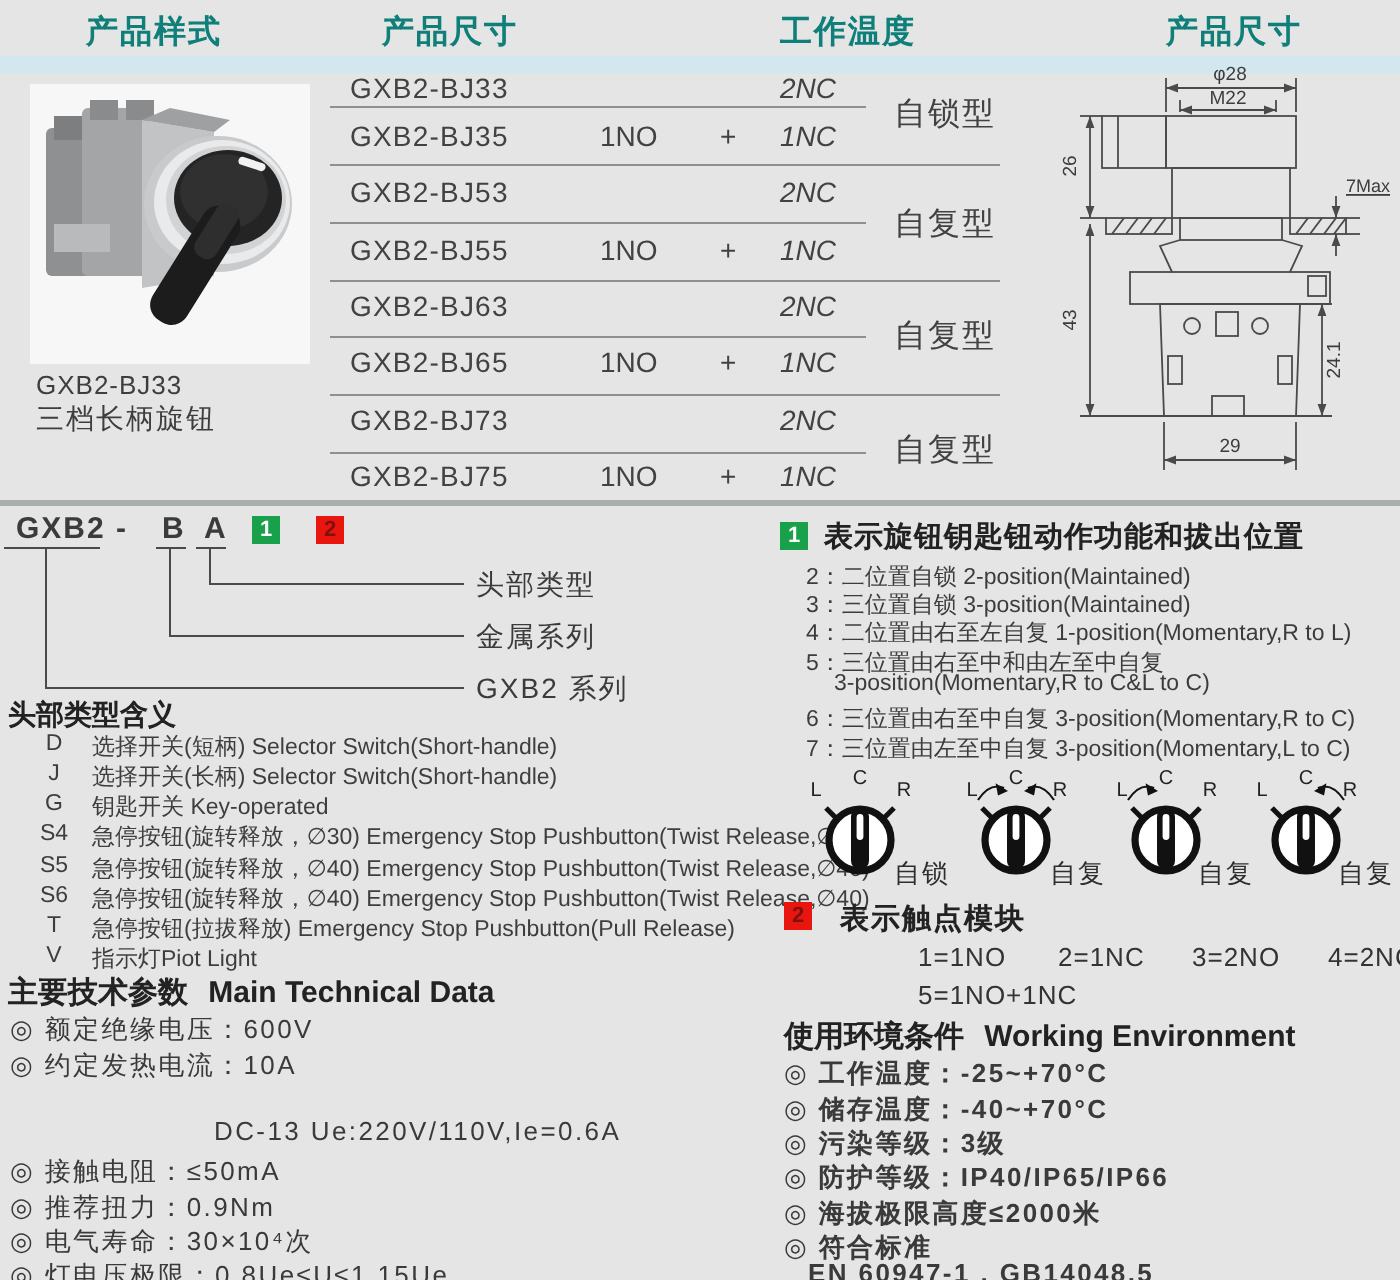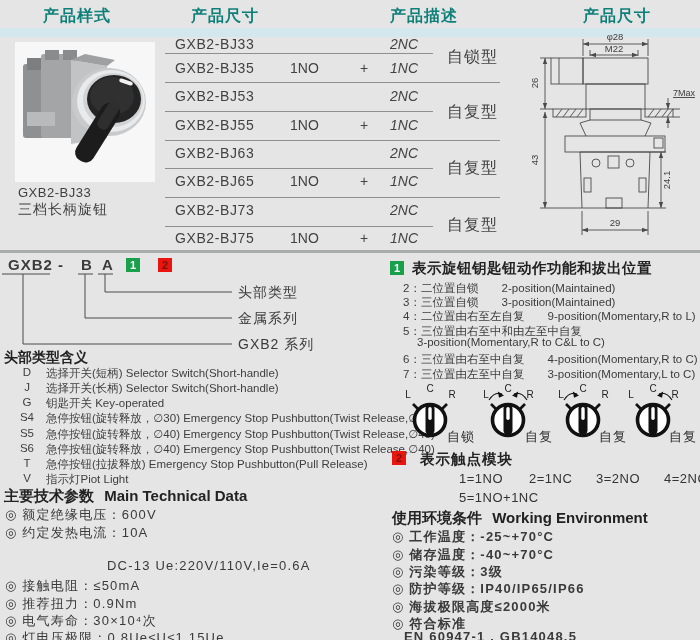--- a/index.html
+++ b/index.html
@@ -12,21 +12,21 @@
   .abs { position:absolute; }
   .hdr-strip { position:absolute; left:0; top:28px; width:700px; height:9px; background:#d3e8ee; }
   .hdr-label { position:absolute; top:6px; transform:translateX(-50%);
     font-size:16px; font-weight:bold; color:#0f7f7a; letter-spacing:1px; white-space:nowrap; }
   .divider { position:absolute; left:0; top:250px; width:700px; height:3px; background:#a9adac; }
 
   
   .t-line { position:absolute; height:1px; background:#8f8f8f; }
   .t-row  { position:absolute; left:0; width:520px; height:18px; font-size:14px; color:#424242; }
   .t-model { position:absolute; left:175px; letter-spacing:0.6px; }
-  .t-no    { position:absolute; left:290px; }
+  .t-no    { position:absolute; left:300px; }
   .t-plus  { position:absolute; left:360px; }
   .t-nc    { position:absolute; left:390px;font-style:italic; }
   .t-type  { position:absolute; left:447px; font-size:16px; color:#424242; letter-spacing:1px; }
 
   .photo-caption1 { position:absolute; left:18px; top:185px; font-size:13px; letter-spacing:0.5px; color:#3e3e3e; }
   .photo-caption2 { position:absolute; left:18px; top:201px; font-size:14px; letter-spacing:1px; color:#3e3e3e; }
 
   
   .code-part { position:absolute; top:256px; font-size:15px; font-weight:bold; color:#3b3b3b; letter-spacing:1px; }
   .badge { position:absolute; width:14px; height:14px; font-size:11px; font-weight:bold;
@@ -37,36 +37,36 @@
 
   .sec-title { position:absolute; font-weight:bold; color:#222; }
   .ht-row { position:absolute; left:0; width:380px; height:15px; font-size:11.5px; color:#3e3e3e; white-space:nowrap; }
   .ht-code { position:absolute; left:14px; width:26px; text-align:center; }
   .ht-desc { position:absolute; left:46px; }
 
   .spec-item { position:absolute; left:5px; font-size:13px; color:#3a3a3a; letter-spacing:1.2px; white-space:nowrap; }
   .env-item  { position:absolute; left:392px; font-size:13px; color:#3a3a3a; letter-spacing:1.2px; white-space:nowrap;font-weight:bold; }
 
   .pos-item { position:absolute; left:403px; font-size:11.5px; color:#3c3c3c; white-space:nowrap; }
-  .pos-en { margin-left:20px; color:#3c3c3c; }
+  .pos-en { margin-left:0; color:#3c3c3c; }
 
   .knob-caption { position:absolute; font-size:13px; color:#2e2e2e; letter-spacing:1px; }
   .cm-cell { position:absolute; font-size:13px; letter-spacing:0.5px; color:#333;margin-left:38px; }
 
   svg text { font-family:"Liberation Sans","DejaVu Sans",sans-serif; }
 </style>
 </head>
 <body>
 
 <div class="page">
 
   <div class="hdr-strip"></div>
   <div class="hdr-label" style="left:77px">产品样式</div>
   <div class="hdr-label" style="left:225px">产品尺寸</div>
-  <div class="hdr-label" style="left:424px">产品描述</div>
+  <div class="hdr-label" style="left:424px">工作温度</div>
   <div class="hdr-label" style="left:617px">产品尺寸</div>
 
   <svg class="abs" style="left:15px;top:42px" width="140" height="140" viewBox="0 0 140 140">
     <rect x="0" y="0" width="140" height="140" fill="#f7f7f7"></rect>
 
     <rect x="8" y="22" width="34" height="74" rx="3" fill="#8f9092"></rect>
     <rect x="12" y="16" width="30" height="12" fill="#7d7e80"></rect>
     <rect x="26" y="12" width="34" height="84" rx="3" fill="#a4a5a7"></rect>
     <rect x="30" y="8" width="14" height="10" fill="#8a8b8d"></rect>
     <rect x="48" y="8" width="14" height="10" fill="#8a8b8d"></rect>
@@ -303,31 +303,31 @@
   <div class="pos-item" style="top:281px">
     <span>2：二位置自锁</span>
     <span class="pos-en">2-position(Maintained)</span>
   </div>
   <div class="pos-item" style="top:295px">
     <span>3：三位置自锁</span>
     <span class="pos-en">3-position(Maintained)</span>
   </div>
   <div class="pos-item" style="top:309px">
     <span>4：二位置由右至左自复</span>
-    <span class="pos-en">9-position(Momentary,R to L)</span>
+    <span class="pos-en">1-position(Momentary,R to L)</span>
   </div>
   <div class="pos-item" style="top:324px">
     <span>5：三位置由右至中和由左至中自复</span>
   </div>
   <div class="pos-item" style="top:336px;left:417px">
     <span>3-position(Momentary,R to C&amp;L to C)</span>
   </div>
   <div class="pos-item" style="top:352px">
     <span>6：三位置由右至中自复</span>
-    <span class="pos-en">4-position(Momentary,R to C)</span>
+    <span class="pos-en">3-position(Momentary,R to C)</span>
   </div>
   <div class="pos-item" style="top:367px">
     <span>7：三位置由左至中自复</span>
     <span class="pos-en">3-position(Momentary,L to C)</span>
   </div>
 
   <svg class="abs" style="left:398px;top:382px" width="64" height="60" viewBox="0 0 64 60">
     <circle cx="32" cy="38" r="15.5" fill="#fff" stroke="#111" stroke-width="3.6"></circle>
     <line x1="15" y1="22" x2="21" y2="28" stroke="#111" stroke-width="2.6"></line>
     <line x1="49" y1="22" x2="43" y2="28" stroke="#111" stroke-width="2.6"></line>

